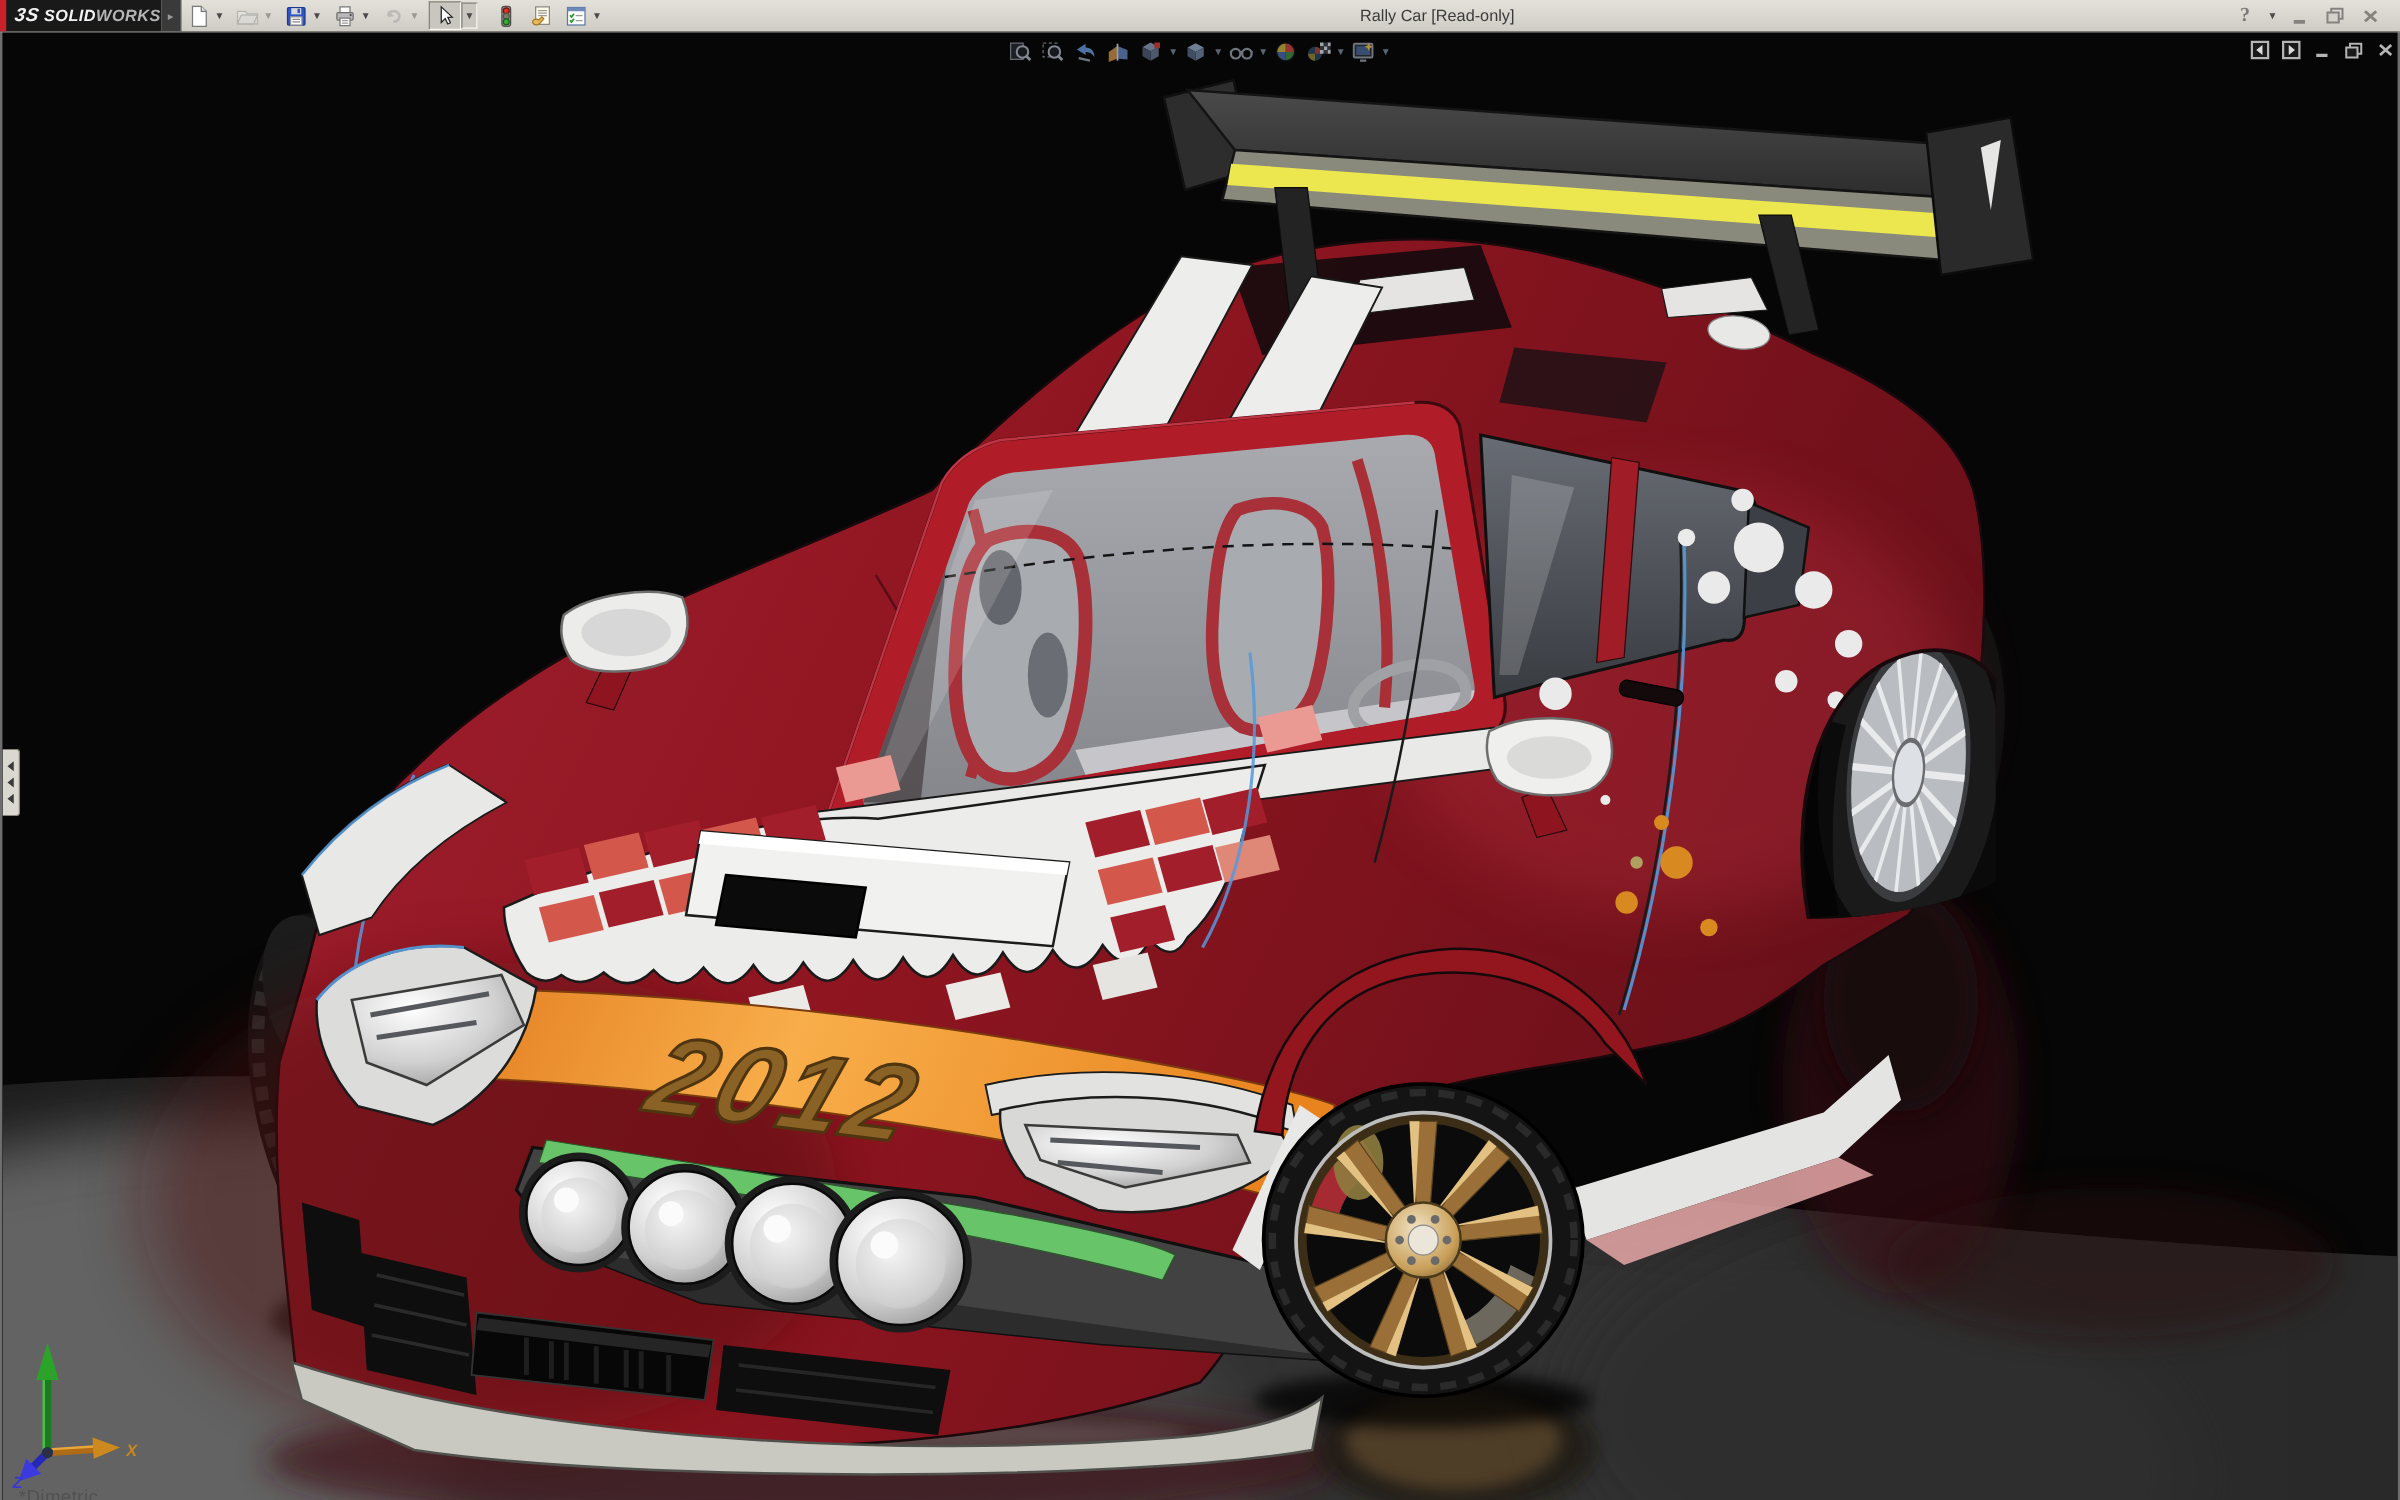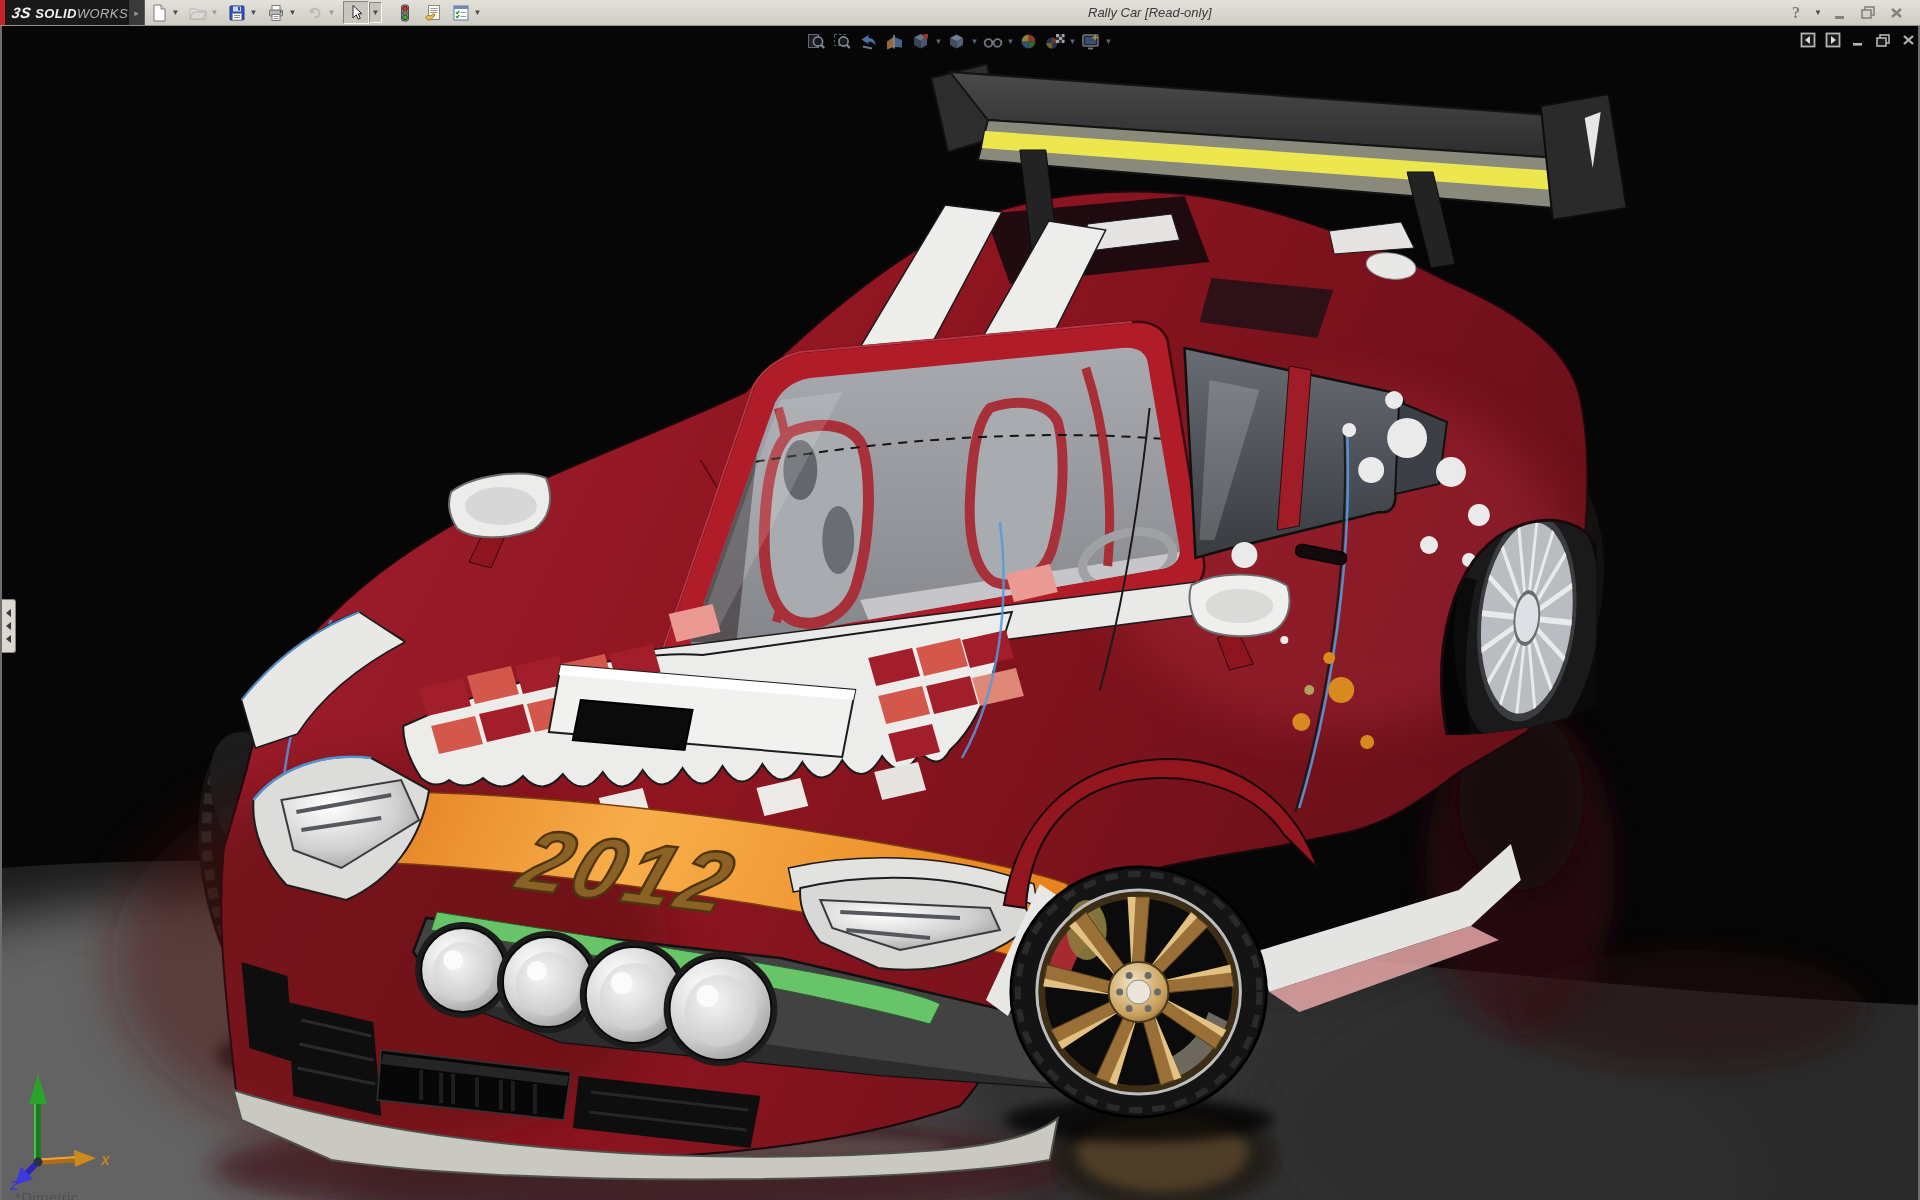--- a/index.html
+++ b/index.html
@@ -5,32 +5,32 @@
   html,body{margin:0;padding:0;background:#000;}
   body{width:1920px;height:1200px;overflow:hidden;font-family:"Liberation Sans",sans-serif;position:relative;}
 
   
   .titlebar{position:absolute;top:0;left:0;width:1920px;height:25px;
     background:linear-gradient(#e4e1da,#cfccc5);border-bottom:1px solid #96928a;z-index:10;}
   .logo{position:absolute;left:0;top:0;width:129px;height:25px;background:#191919;display:flex;align-items:center;}
   .logo-red{width:5px;height:25px;background:#c7212b;}
   .brand{color:#f2f2f2;font-size:13px;margin-left:7px;font-weight:bold;font-style:italic;letter-spacing:.4px;white-space:nowrap;}
   .brand .glyph{font-size:15px;margin-right:4px;display:inline-block;transform:skewX(-10deg);}
-  .brand .light{color:#b5b5b5;font-weight:normal;}
+  .brand .light{color:#b5b5b5;font-weight:bold;}
   .menu-tab{position:absolute;left:129px;top:0;width:15px;height:25px;background:#3a3a3a;color:#9a9a9a;
     font-size:9px;display:flex;align-items:center;justify-content:center;border-right:1px solid #5a5a5a;}
   .toolbar{position:absolute;left:148px;top:1px;height:23px;display:flex;align-items:center;}
   .tgroup{display:flex;align-items:center;margin-right:6px;}
   .tbtn{width:22px;height:22px;display:flex;align-items:center;justify-content:center;}
   .tbtn.disabled{opacity:.45;filter:grayscale(.9);}
   .tbtn.pressed{background:#c9c6bf;border:1px solid;border-color:#88847c #f7f6f2 #f7f6f2 #88847c;width:24px;height:21px;}
   .dd{width:11px;height:22px;display:flex;align-items:center;justify-content:center;font-size:8px;color:#4a4a4a;}
   .dd.dim{color:#9a9a94;}
   .dd.boxed{border:1px solid;border-color:#88847c #f7f6f2 #f7f6f2 #88847c;background:#c9c6bf;height:19px;}
-  .title{position:absolute;left:1088px;top:5px;font-size:13px;color:#3a3a3a;font-style:italic;}
+  .title{position:absolute;left:1088px;top:5px;font-size:13px;color:#3a3a3a;}
   .winctl{position:absolute;left:1786px;top:2px;height:21px;display:flex;align-items:center;gap:8px;}
   .wbtn{width:20px;height:20px;display:flex;align-items:center;justify-content:center;}
   .help-q{font-size:16px;font-weight:bold;color:#7a7a78;font-family:"Liberation Serif",serif;}
 
   
   .viewport{position:absolute;top:25px;left:0;width:1920px;height:1175px;background:#050505;
     border-left:2px solid #6e6e6e;border-right:2px solid #6e6e6e;box-sizing:border-box;overflow:hidden;}
   .scene{position:absolute;top:0;left:0;width:100%;height:100%;}
 
   .headsup{position:absolute;left:802px;top:6px;display:flex;align-items:center;gap:1px;}

